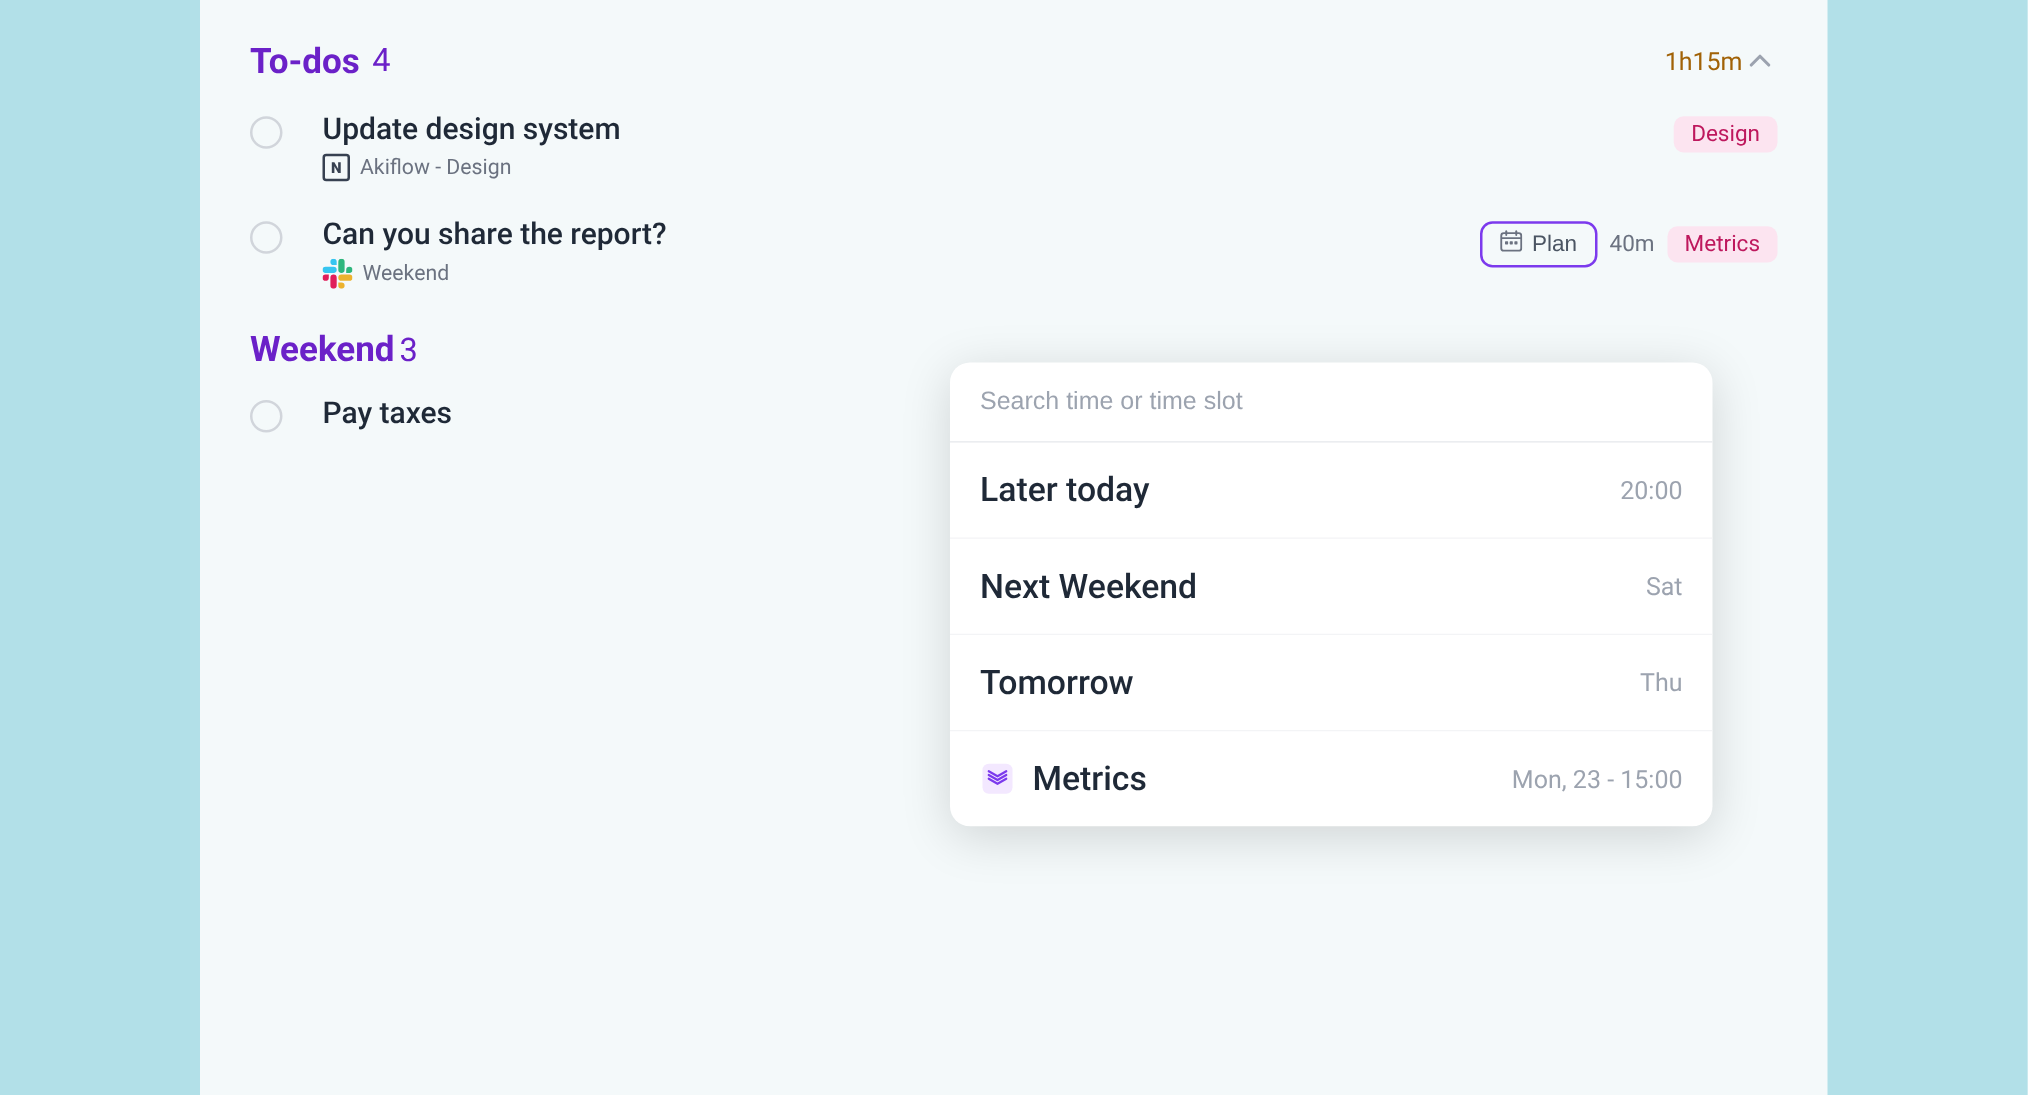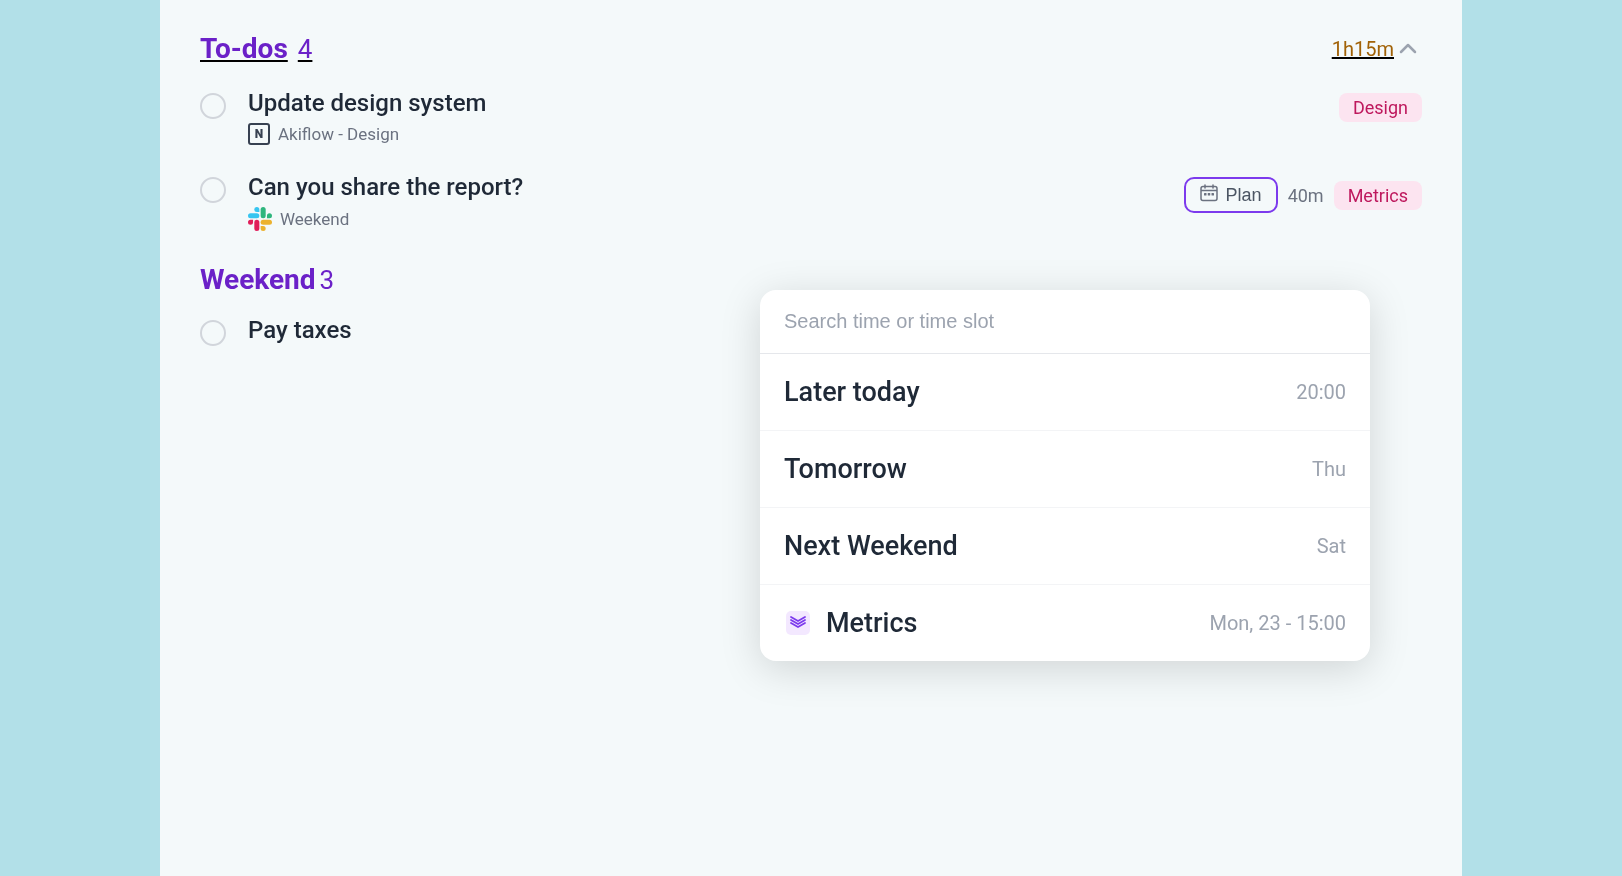--- a/index.html
+++ b/index.html
@@ -22,21 +22,20 @@
       flex: 1;
       padding: 32px 40px;
       position: relative;
     }
     
     .section-header {
       display: flex;
       align-items: center;
       justify-content: space-between;
       margin-bottom: 24px;
-      text-decoration: underline;
     }
     .section-title {
       display: flex;
       align-items: center;
       gap: 10px;
     }
     .section-title-text {
       font-size: 28px;
       font-weight: 700;
       color: #6b21c8;
@@ -59,21 +58,21 @@
       align-items: center;
       justify-content: center;
       cursor: pointer;
       color: #9ca3af;
       font-size: 18px;
     }
     
     .task-item {
       display: flex;
       align-items: flex-start;
-      gap: 22px;
+      gap: 32px;
       margin-bottom: 28px;
       position: relative;
     }
     .task-checkbox {
       width: 26px;
       height: 26px;
       border: 2px solid #d1d5db;
       border-radius: 50%;
       flex-shrink: 0;
       margin-top: 4px;
@@ -334,27 +333,27 @@
     <div class="dropdown-search">
       <input type="text" placeholder="Search time or time slot" style="">
     </div>
 
     <div class="dropdown-item">
       <span class="dropdown-item-left">Later today</span>
       <span class="dropdown-item-right">20:00</span>
     </div>
 
     <div class="dropdown-item">
+      <span class="dropdown-item-left">Next Weekend</span>
+      <span class="dropdown-item-right">Sat</span>
+    </div>
+
+    <div class="dropdown-item">
       <span class="dropdown-item-left">Tomorrow</span>
       <span class="dropdown-item-right">Thu</span>
-    </div>
-
-    <div class="dropdown-item">
-      <span class="dropdown-item-left">Next Weekend</span>
-      <span class="dropdown-item-right">Sat</span>
     </div>
 
     <div class="dropdown-item">
       <span class="dropdown-item-left">
 
         <svg class="layers-icon" viewBox="0 0 28 28" fill="none" xmlns="http://www.w3.org/2000/svg">
           <rect x="2" y="2" width="24" height="24" rx="5" fill="#f3e8ff"></rect>
           <path d="M7 14l7 4 7-4" stroke="#7c3aed" stroke-width="1.8" stroke-linecap="round" stroke-linejoin="round" fill="none"></path>
           <path d="M7 11l7 4 7-4" stroke="#7c3aed" stroke-width="1.8" stroke-linecap="round" stroke-linejoin="round" fill="none"></path>
           <path d="M7 8l7 4 7-4" stroke="#7c3aed" stroke-width="1.8" stroke-linecap="round" stroke-linejoin="round" fill="none"></path>

